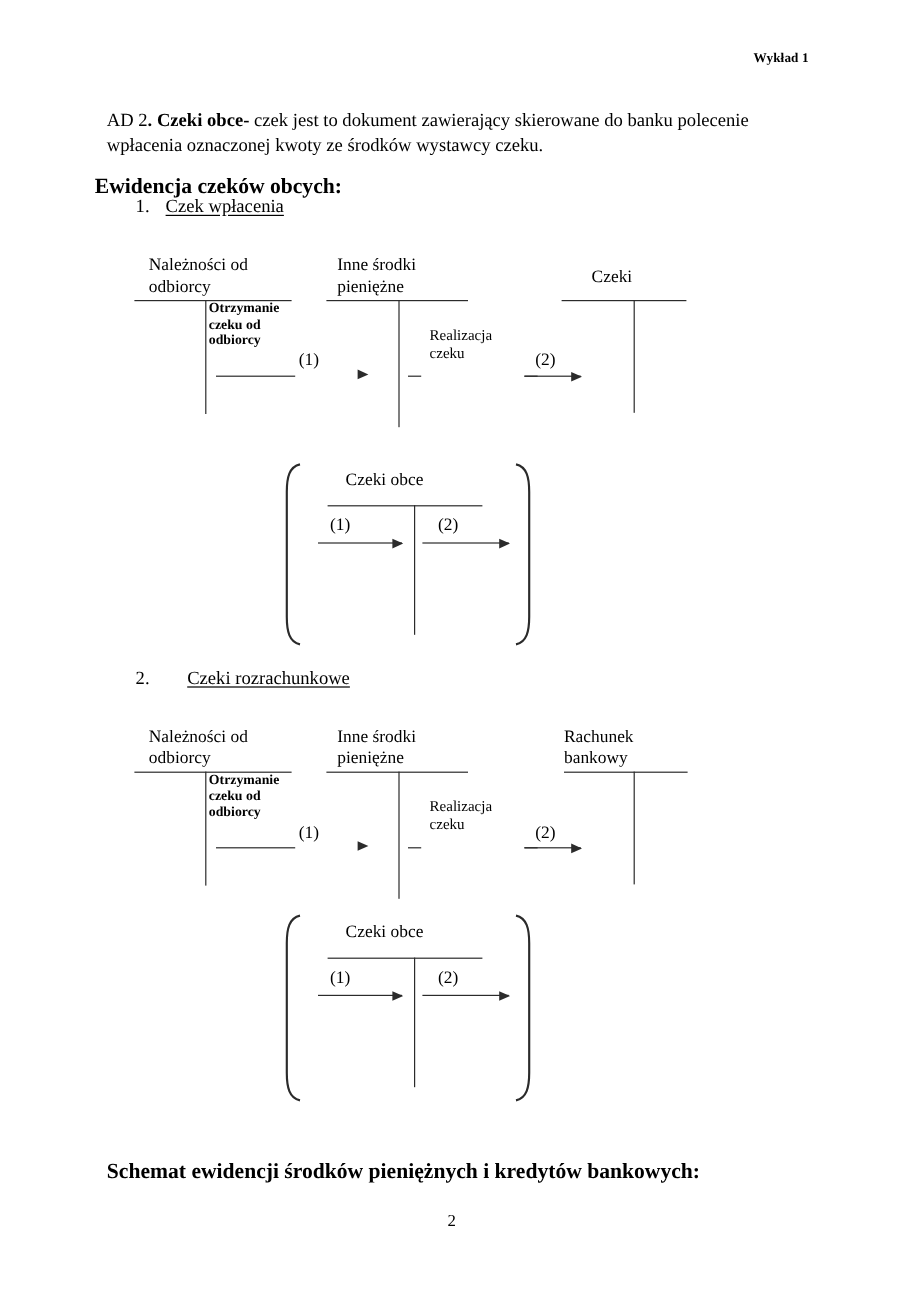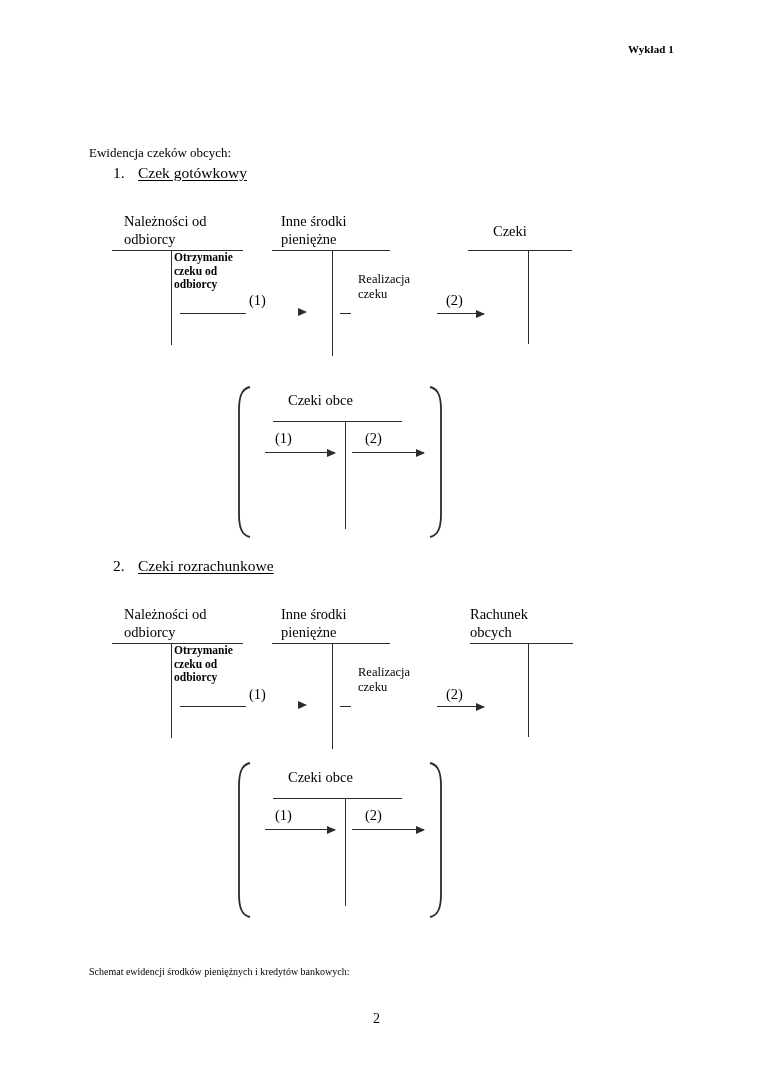--- a/index.html
+++ b/index.html
@@ -30,37 +30,37 @@
   }
   .para {
     left: 89px; top: 90px;
     width: 540px;
     font-size: 15.5px;
     line-height: 21px;
   }
   .para b { font-weight: bold; }
 
   .subhead {
-    left: 89px;
-    font-size: 13px;
-    font-weight: normal;
+    left: 79px;
+    font-size: 18px;
+    font-weight: bold;
   }
   .subhead-1 { top: 145px; }
   .list-num { position: absolute; font-size: 15.5px; }
   .list-label {
     position: absolute;
     font-size: 15.5px;
     text-decoration: underline;
     text-underline-offset: 2px;
   }
 
   .bottom-head {
     left: 89px; top: 966px;
-    font-size: 10px;
-    font-weight: normal;
+    font-size: 18px;
+    font-weight: bold;
     text-align: center;
   }
   .page-num {
     left: 373px; top: 1011px;
     font-size: 14px;
   }
 
   
   .t-title {
     position: absolute;
@@ -129,25 +129,28 @@
   .bracket { position: absolute; }
   .bracket svg { display: block; }
 </style>
 </head>
 <body>
 
 <div id="page">
 
   <div class="abs header-note">Wykład 1</div>
 
+  <div class="abs para">
+    <span>AD 2</span><b>. Czeki obce-</b><span> czek jest to dokument zawierający skierowane do banku polecenie wpłacenia oznaczonej kwoty ze środków wystawcy czeku.</span>
+  </div>
 
   <div class="abs subhead subhead-1">Ewidencja czeków obcych:</div>
 
   <div class="list-num abs" style="left:113px; top:164px;">1.</div>
-  <div class="list-label abs" style="left:138px; top:164px;">Czek gotówkowy</div>
+  <div class="list-label abs" style="left:138px; top:164px;">Czek wpłacenia</div>
 
   <div>
 
     <div class="t-title abs" style="left:124px; top:212px;">Należności od
 odbiorcy</div>
     <div class="t-top abs" style="left:112px; top:250px; width:131px;"></div>
     <div class="t-stem abs" style="left:171px; top:250px; height:95px;"></div>
     <div class="note abs" style="left:174px; top:251px;">Otrzymanie
 czeku od
 odbiorcy</div>
@@ -188,21 +191,21 @@
     <div class="t-stem abs" style="left:345px; top:421px; height:108px;"></div>
 
     <div class="arrowline abs" style="left:265px; top:452px; width:70px;"></div>
     <div class="flowlabel abs" style="left:275px; top:430px;">(1)</div>
 
     <div class="arrowline abs" style="left:352px; top:452px; width:72px;"></div>
     <div class="flowlabel abs" style="left:365px; top:430px;">(2)</div>
   </div>
 
   <div class="list-num abs" style="left:113px; top:557px;">2.</div>
-  <div class="list-label abs" style="left:138px; top:557px;">Czeki rozrachunkowe </div>
+  <div class="list-label abs" style="left:156px; top:557px;">Czeki rozrachunkowe </div>
 
   <div>
 
     <div class="t-title abs" style="left:124px; top:605px;">Należności od
 odbiorcy</div>
     <div class="t-top abs" style="left:112px; top:643px; width:131px;"></div>
     <div class="t-stem abs" style="left:171px; top:643px; height:95px;"></div>
     <div class="note abs" style="left:174px; top:644px;">Otrzymanie
 czeku od
 odbiorcy</div>
@@ -212,21 +215,21 @@
 
     <div class="t-title abs" style="left:281px; top:605px;">Inne środki
 pieniężne</div>
     <div class="t-top abs" style="left:272px; top:643px; width:118px;"></div>
     <div class="t-stem abs" style="left:332px; top:643px; height:106px;"></div>
     <div class="dash abs" style="left:340px; top:706px;"></div>
     <div class="note-plain abs" style="left:358px; top:665px;">Realizacja
 czeku</div>
 
     <div class="t-title abs" style="left:470px; top:605px;">Rachunek
-obcych</div>
+bankowy</div>
     <div class="t-top abs" style="left:470px; top:643px; width:103px;"></div>
     <div class="t-stem abs" style="left:528px; top:643px; height:94px;"></div>
     <div class="dash abs" style="left:437px; top:706px;"></div>
     <div class="arrowline abs" style="left:437px; top:706px; width:47px;"></div>
     <div class="flowlabel abs" style="left:446px; top:686px;">(2)</div>
   </div>
 
   <div>
     <div class="bracket abs" style="left:234px; top:760px;">
       <svg width="18" height="160" viewBox="0 0 18 160">

